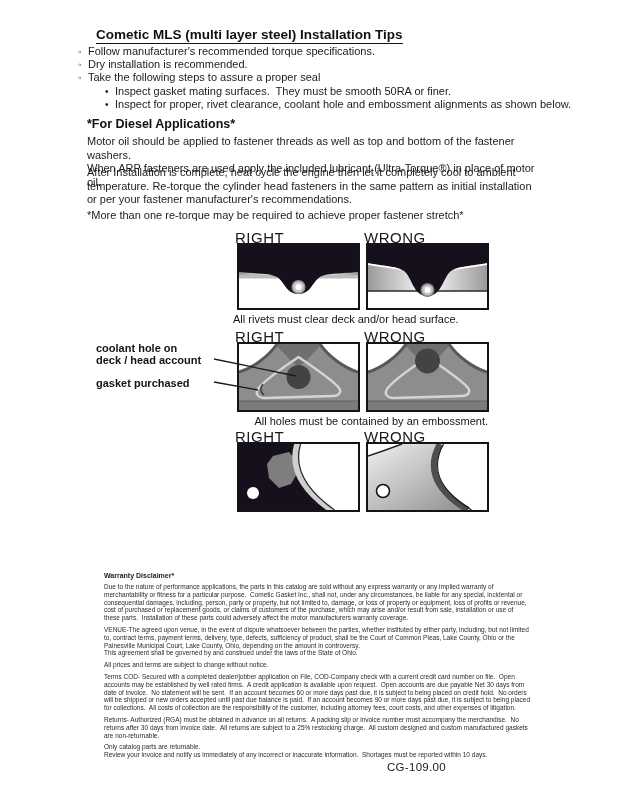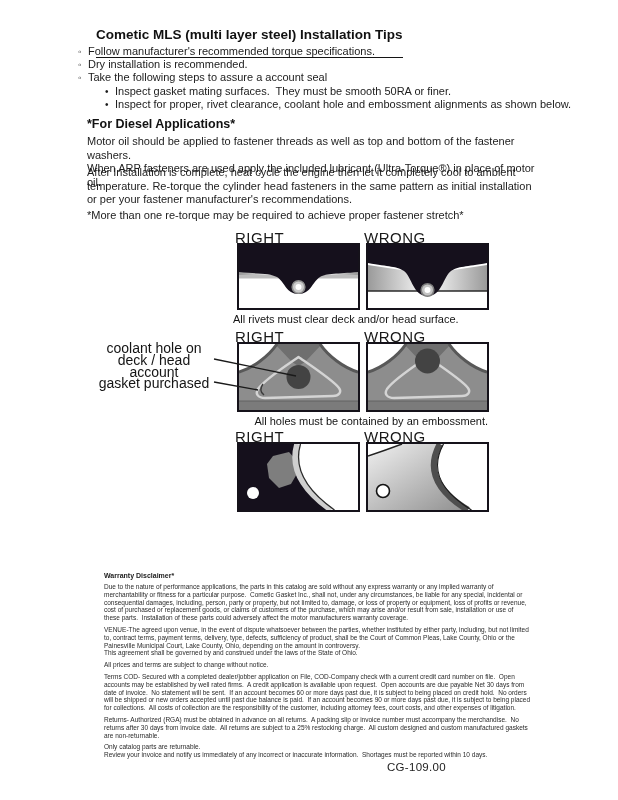--- a/index.html
+++ b/index.html
@@ -5,38 +5,38 @@
   html,body { margin:0; padding:0; background:#ffffff; }
   #page {
     position:relative; width:618px; height:800px; background:#ffffff;
     font-family:"Liberation Sans", sans-serif; color:#1c1c1c; overflow:hidden;
   }
   .abs { position:absolute; }
   .txt { white-space:pre-wrap; }
 
   .title {
     left:96px; top:27px; font-size:13.5px; font-weight:bold; color:#111;
-    border-bottom:1.5px solid #141414; padding-bottom:15px; white-space:nowrap;
+    border-bottom:1.5px solid #141414; padding-bottom:1px; white-space:nowrap;
   }
 
   .tips { left:78px; top:45px; font-size:11px; line-height:13.2px; }
   .tip { position:relative; padding-left:10px; }
   .tip .mk { position:absolute; left:0; top:0; font-size:10px; }
   .tip.sub { margin-left:27px; }
 
   .h2 { font-size:12.5px; font-weight:bold; color:#111; }
   .body-par { font-size:11px; line-height:13.5px; }
 
   .dg-header { font-size:15px; letter-spacing:0.5px; text-align:left; color:#181818; }
   .dbox { width:119px; height:63px; border:2px solid #15121a; background:#fff; }
   .dbox.tall { height:66px; }
   .dbox svg { display:block; }
   .dg-caption { font-size:11px; line-height:13px; color:#141414; }
 
-  .callout { font-size:14px; line-height:12px; text-align:center; color:#141414; }
+  .callout { font-size:11px; line-height:12px; text-align:left; color:#141414;font-weight:bold; }
 
   .warranty-h { left:104px; top:572px; font-size:7px; font-weight:bold; color:#222; }
   .fineprint { left:104px; top:583px; width:426px; }
   .fp { font-size:6.5px; line-height:7.8px; color:#2a2a2a; white-space:pre-wrap; }
   .fp.gap { margin-top:4px; }
 
   .footer-code { left:387px; top:761px; font-size:11.5px; letter-spacing:0.3px; color:#222; }
 </style>
 </head>
 <body>
@@ -49,21 +49,21 @@
     <div class="tip">
       <span class="mk">◦</span>
       <span class="txt">Follow manufacturer's recommended torque specifications.</span>
     </div>
     <div class="tip">
       <span class="mk">◦</span>
       <span class="txt">Dry installation is recommended.</span>
     </div>
     <div class="tip">
       <span class="mk">◦</span>
-      <span class="txt">Take the following steps to assure a account seal</span>
+      <span class="txt">Take the following steps to assure a proper seal</span>
     </div>
     <div class="tip sub">
       <span class="mk">•</span>
       <span class="txt">Inspect gasket mating surfaces.  They must be smooth 50RA or finer.</span>
     </div>
     <div class="tip sub">
       <span class="mk">•</span>
       <span class="txt">Inspect for proper, rivet clearance, coolant hole and embossment alignments as shown below.</span>
     </div>
   </div>

